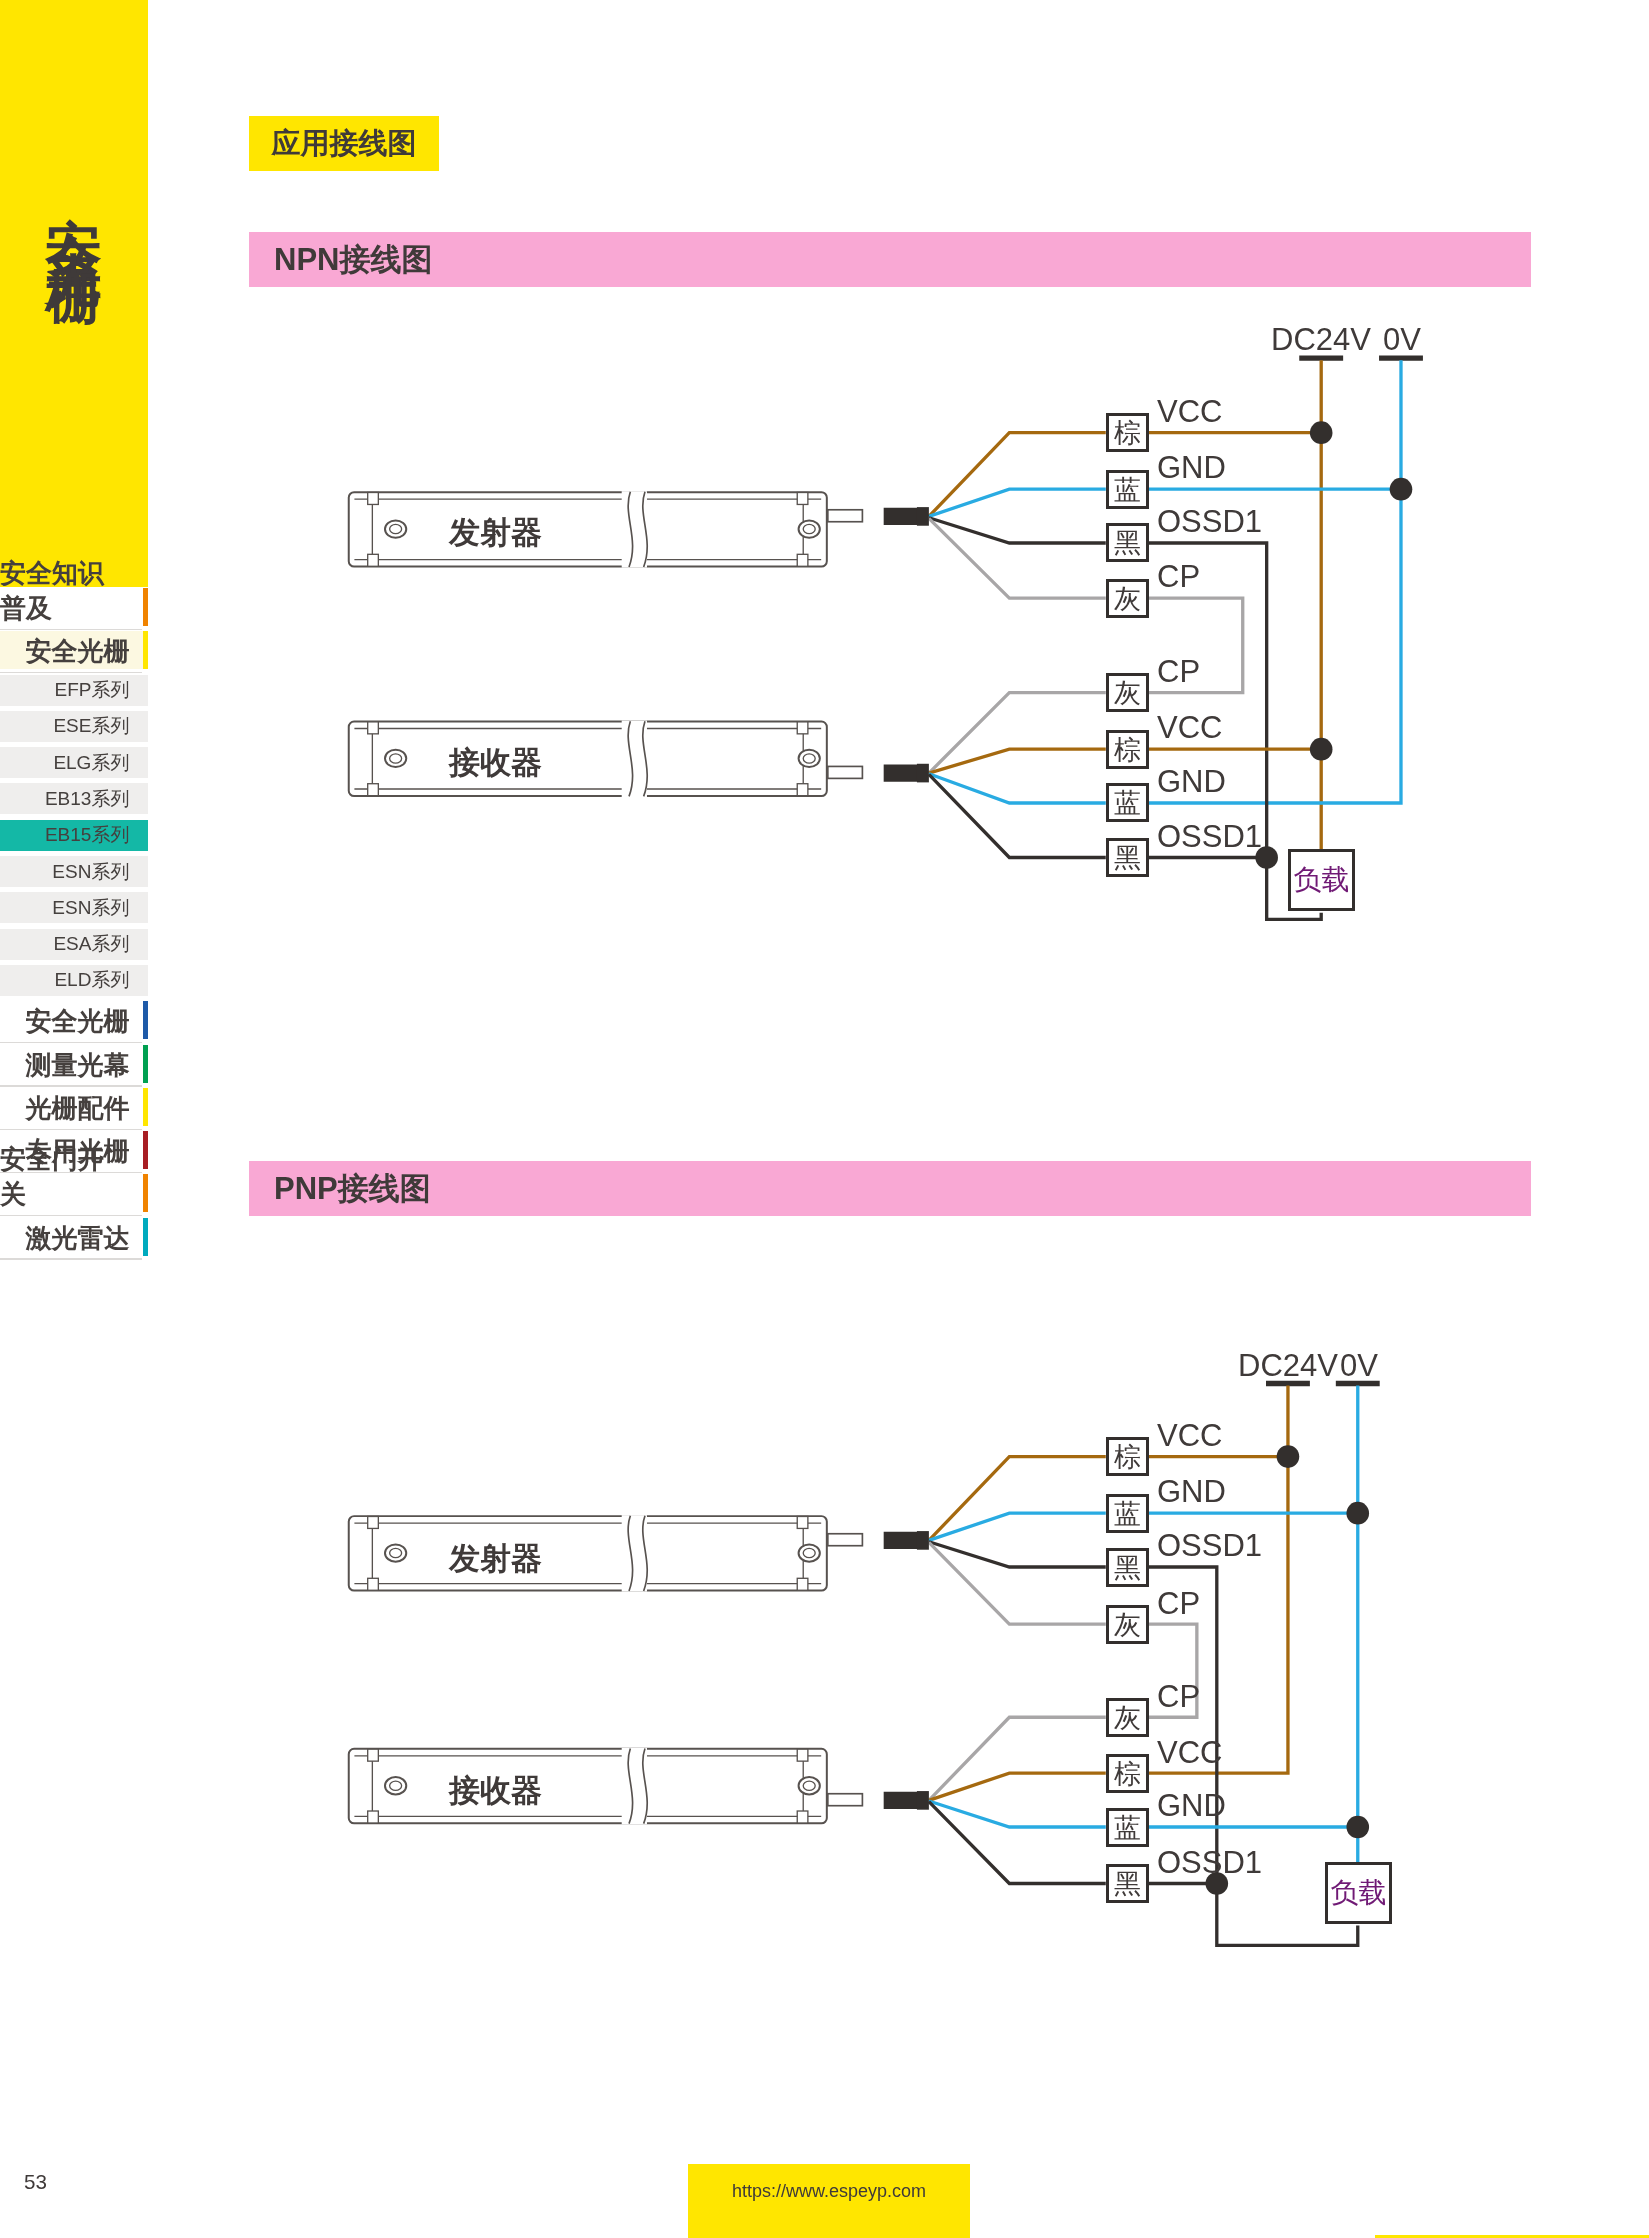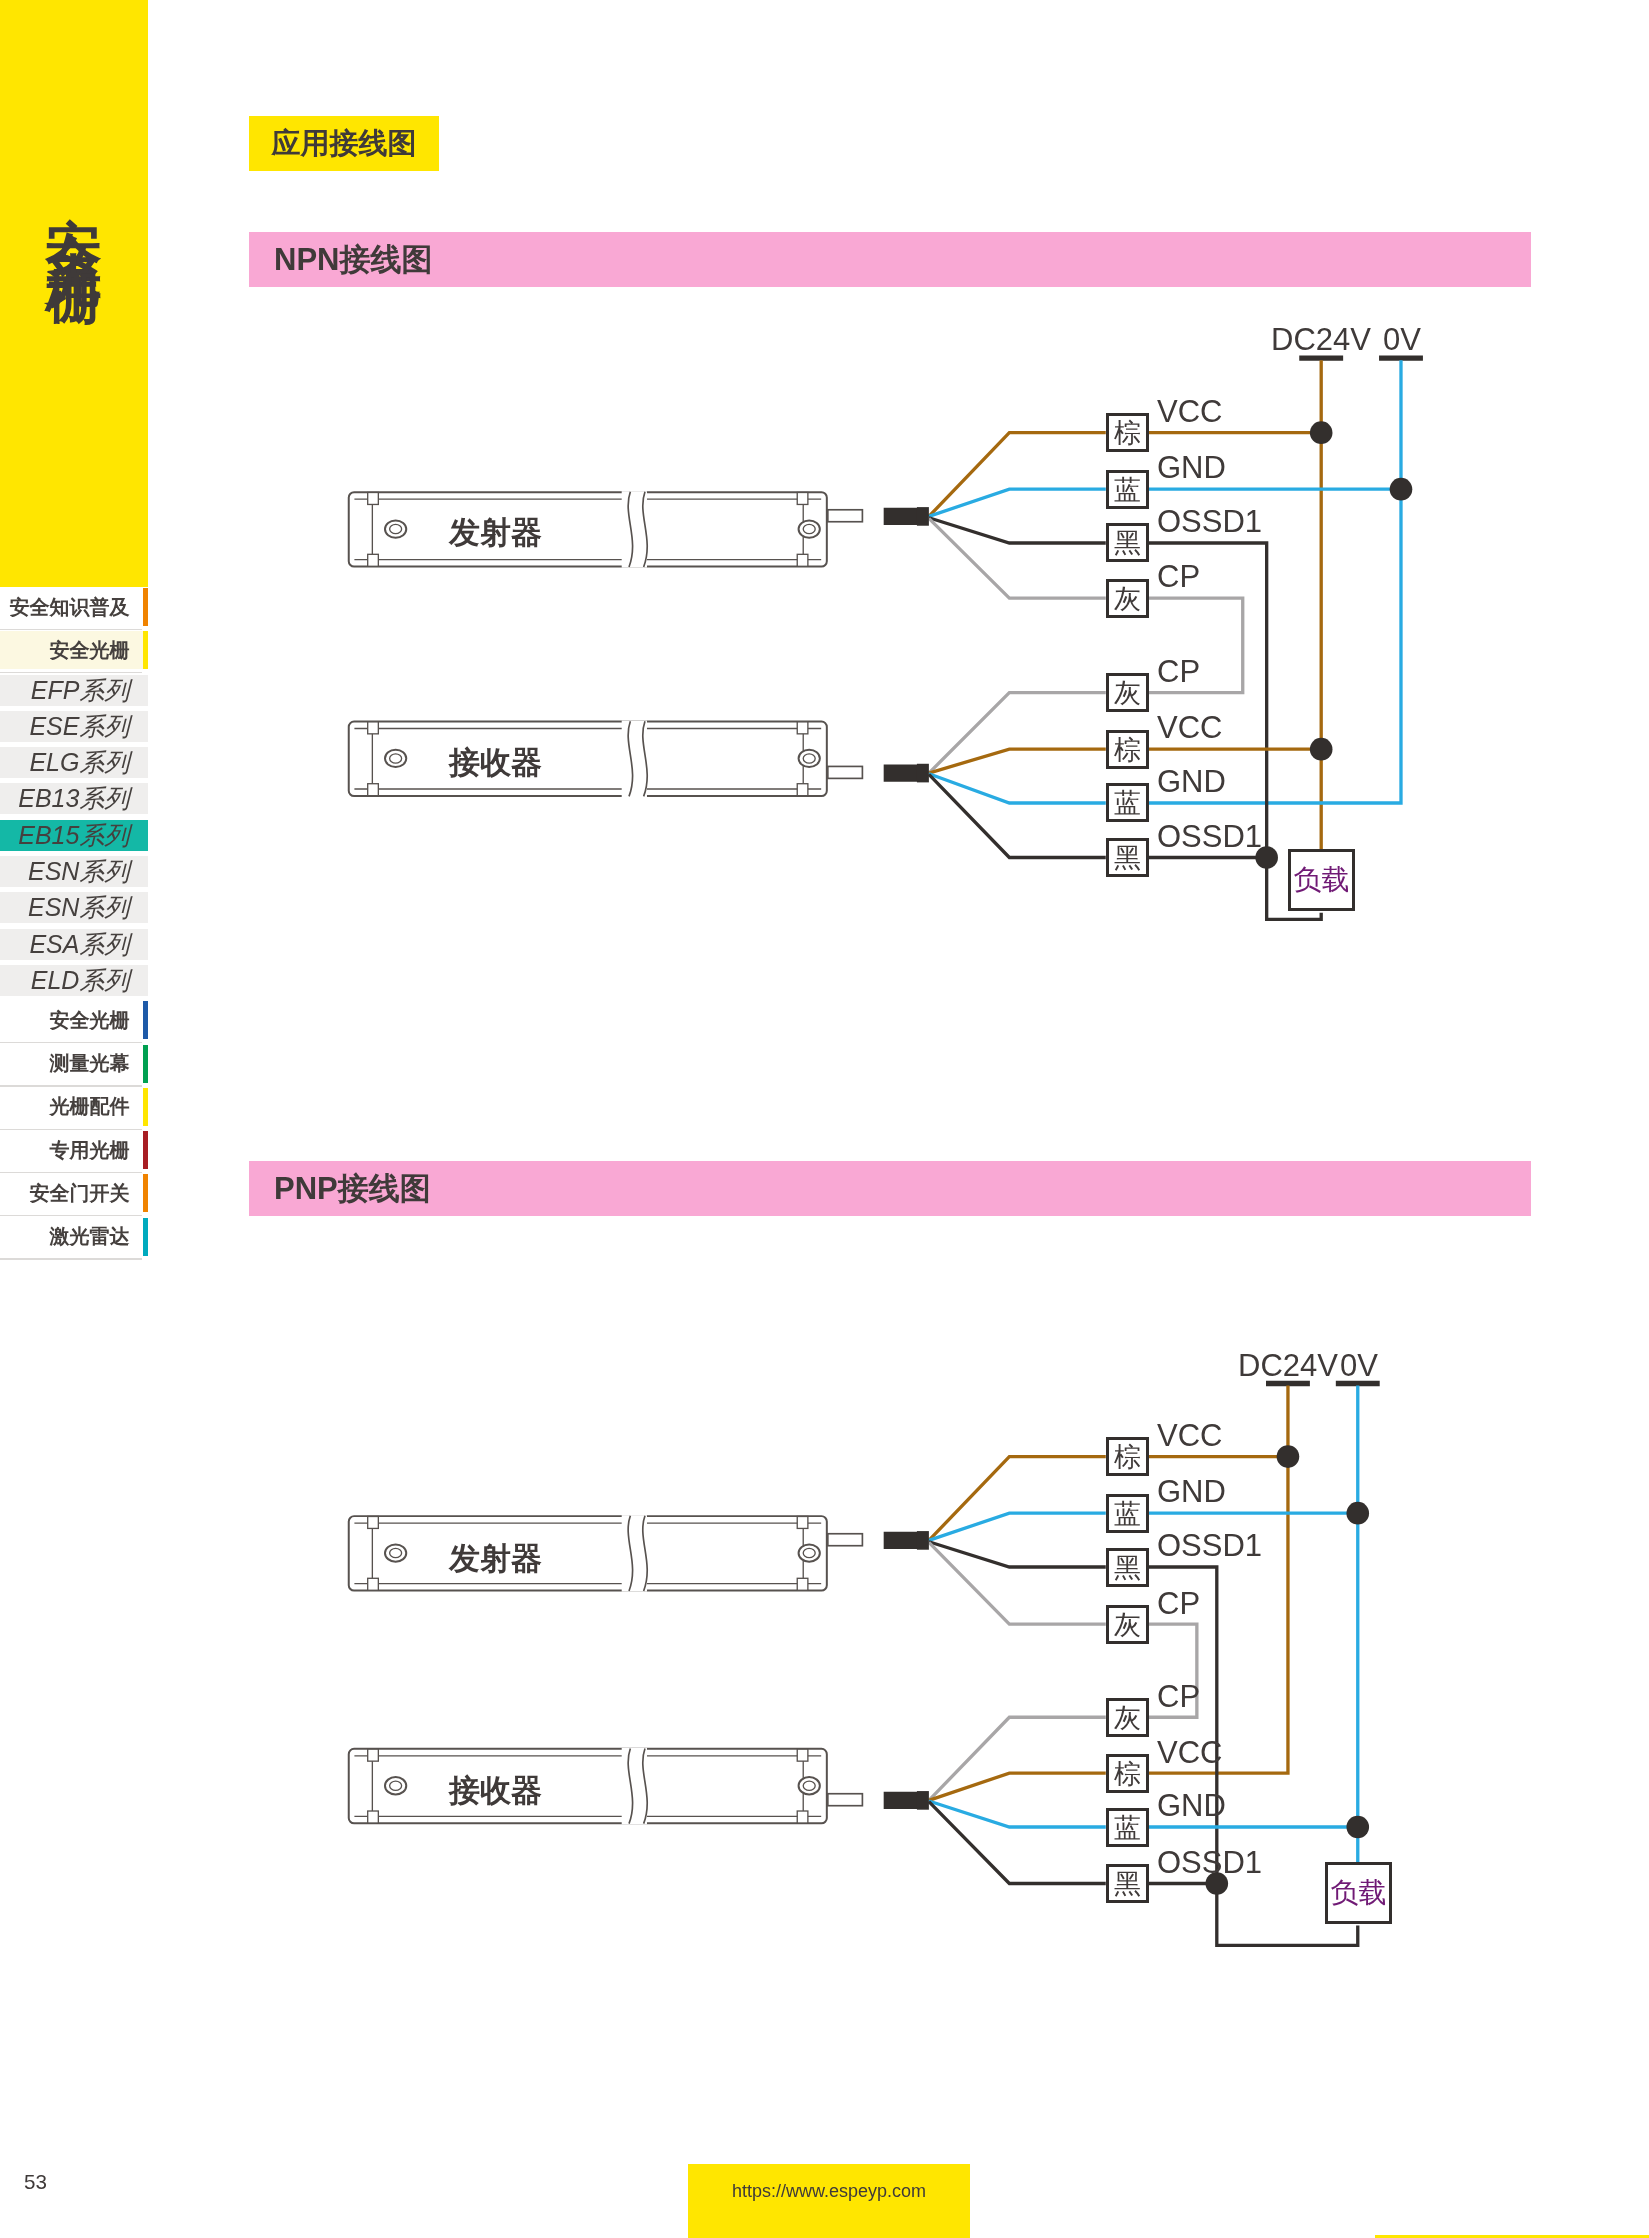--- a/index.html
+++ b/index.html
@@ -10,24 +10,24 @@
   .side-tab{position:absolute;left:0;top:0;width:148px;height:587px;background:#ffe600;}
   .side-tab .vtitle{
     position:absolute;left:46px;top:172px;
     writing-mode:vertical-rl;text-orientation:upright;
     font-size:56px;font-weight:bold;color:#3f3a39;letter-spacing:17.3px;line-height:56px;
   }
 
   
   .sidebar{position:absolute;left:0;top:588px;width:148px;}
   .sb-item{position:relative;box-sizing:border-box;display:flex;align-items:center;justify-content:flex-end;padding-right:18.6px;color:#45403e;}
-  .sb-section{height:38px;margin-bottom:5.3px;background:#ffffff;font-size:20px;font-weight:bold;}
+  .sb-section{height:38px;margin-bottom:5.3px;background:#ffffff;font-size:26px;font-weight:bold;align-items:flex-end;}
   .sb-section::after{content:"";position:absolute;left:0;bottom:-4px;width:142px;height:1.3px;background:#dcdad8;}
   .sb-active{background:#fcf8e1;}
-  .sb-series{height:31px;margin-bottom:5.3px;background:#efeeed;font-size:25px;font-weight:normal;font-style:italic;}
+  .sb-series{height:31px;margin-bottom:5.3px;background:#efeeed;font-size:19px;font-weight:normal;}
   .sb-series-active{background:#14b8a6;}
   .accent{position:absolute;right:0;top:0;width:5.3px;height:100%;}
   .ac-orange{background:#f08300;}
   .ac-yellow{background:#ffe600;}
   .ac-blue{background:#1e5aa8;}
   .ac-green{background:#00a051;}
   .ac-red{background:#a81e24;}
   .ac-cyan{background:#00aabe;}
 
   

